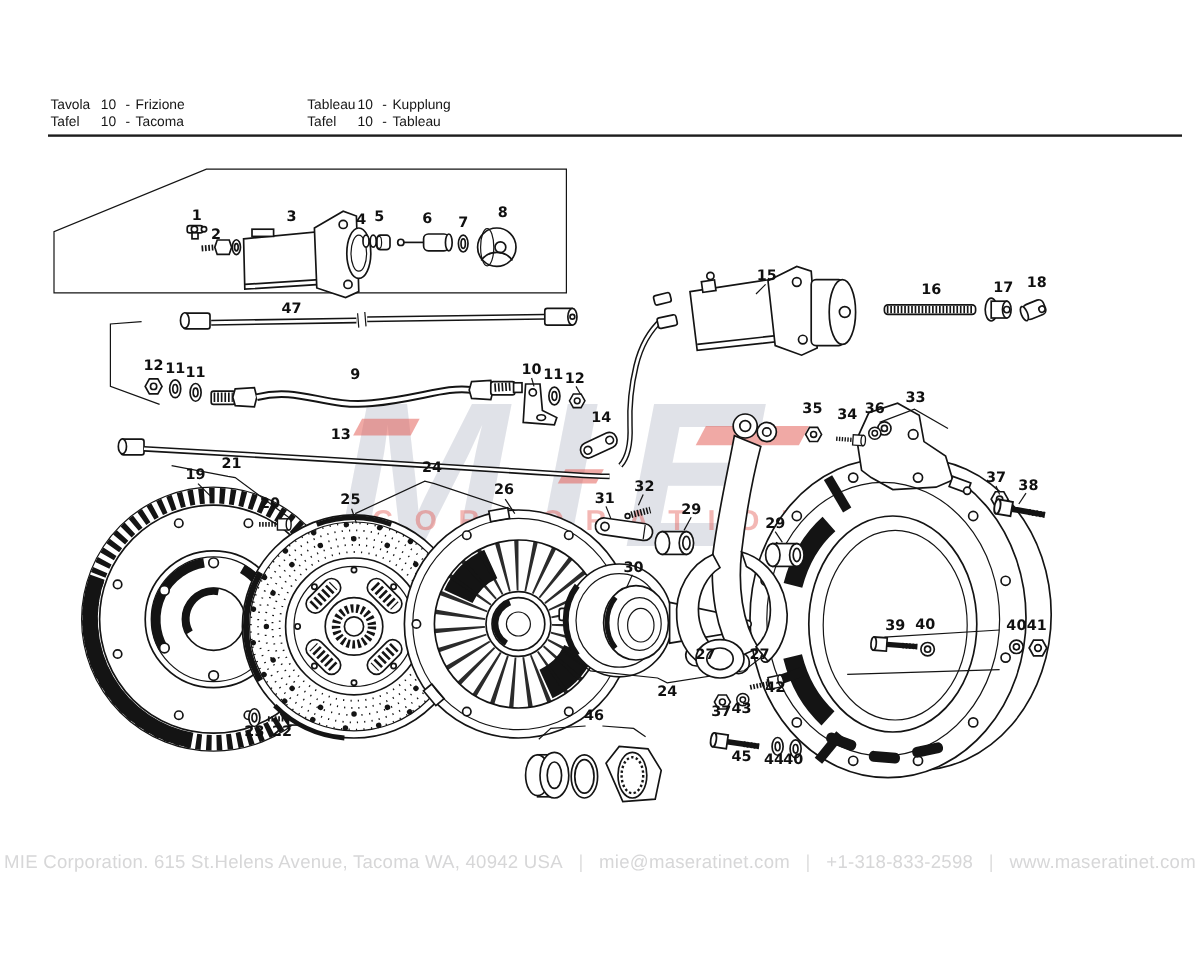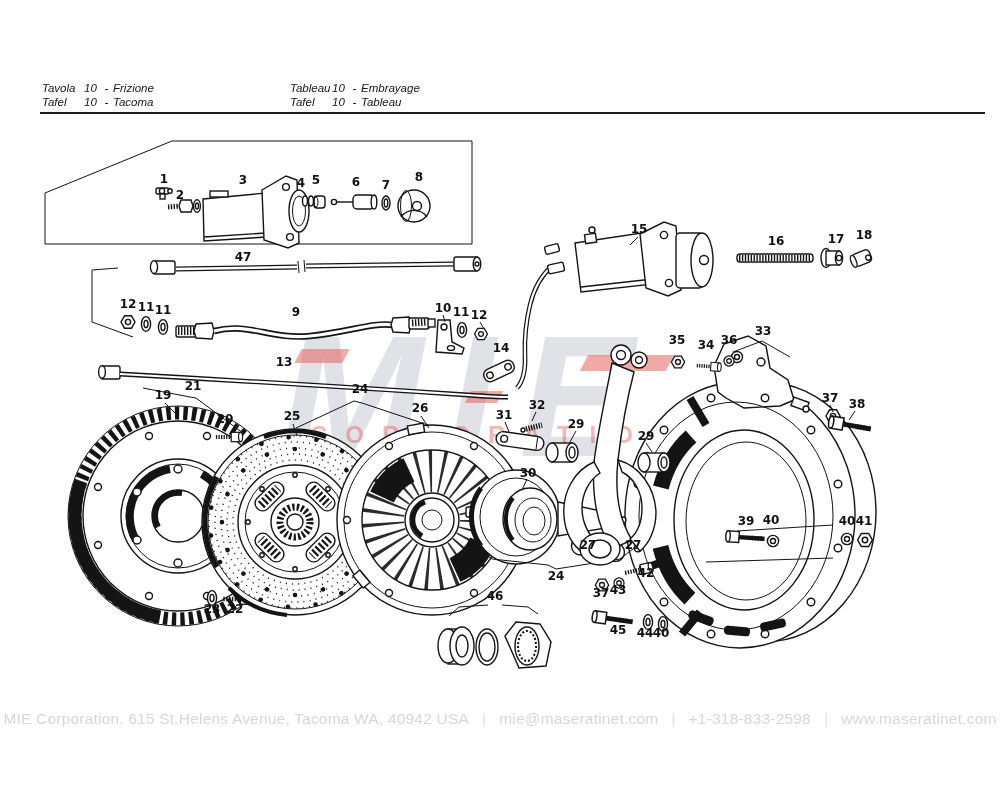--- a/index.html
+++ b/index.html
@@ -1,21 +1,21 @@
 <!DOCTYPE html>
 <html><head>
 <meta charset="utf-8">
 <style>
   html,body{margin:0;padding:0;background:#fff;}
   .stage{position:relative;width:1000px;height:800px;background:#ffffff;overflow:hidden;
          font-family:"Liberation Sans",sans-serif;}
   
   .hdr{position:absolute;top:82px;color:#161616;font-size:11.5px;line-height:13.5px;z-index:3;}
-  .hdr-left{left:42px;} .hdr-right{left:256px;margin-left:34px;}
-  .hdr-row{display:flex;font-style:italic;}
+  .hdr-left{left:42px;} .hdr-right{left:256px;}
+  .hdr-row{display:flex;}
   .h-label{width:42px;} .h-num{width:16px;} .h-sep{width:13px;text-align:center;}
   .hdr-rule{position:absolute;left:40px;top:112px;width:945px;height:2px;background:#1d1d1d;z-index:3;}
   
   .wm{position:absolute;z-index:1;}
   .wm-mie{left:280px;top:310px;font-size:172px;line-height:1;font-style:italic;font-weight:bold;
           letter-spacing:0.14em;color:rgba(193,198,209,0.50);}
   .wm-corp{left:310px;top:421px;font-size:24px;font-weight:bold;letter-spacing:18px;
            color:rgba(226,84,76,0.42);white-space:nowrap;}
   .wm-bar{position:absolute;background:rgba(226,84,76,0.5);transform:skewX(-28deg);}
   .wm-bar1{left:298px;top:349px;width:48px;height:14px;}
@@ -51,21 +51,21 @@
       <span class="h-num">10</span>
       <span class="h-sep">-</span>
       <span class="h-name">Tacoma</span>
     </div>
   </div>
   <div class="hdr hdr-right">
     <div class="hdr-row">
       <span class="h-label">Tableau</span>
       <span class="h-num">10</span>
       <span class="h-sep">-</span>
-      <span class="h-name">Embrayage</span>
+      <span class="h-name">Kupplung</span>
     </div>
     <div class="hdr-row">
       <span class="h-label">Tafel</span>
       <span class="h-num">10</span>
       <span class="h-sep">-</span>
       <span class="h-name">Tableau</span>
     </div>
   </div>
   <div class="hdr-rule"></div>
 

